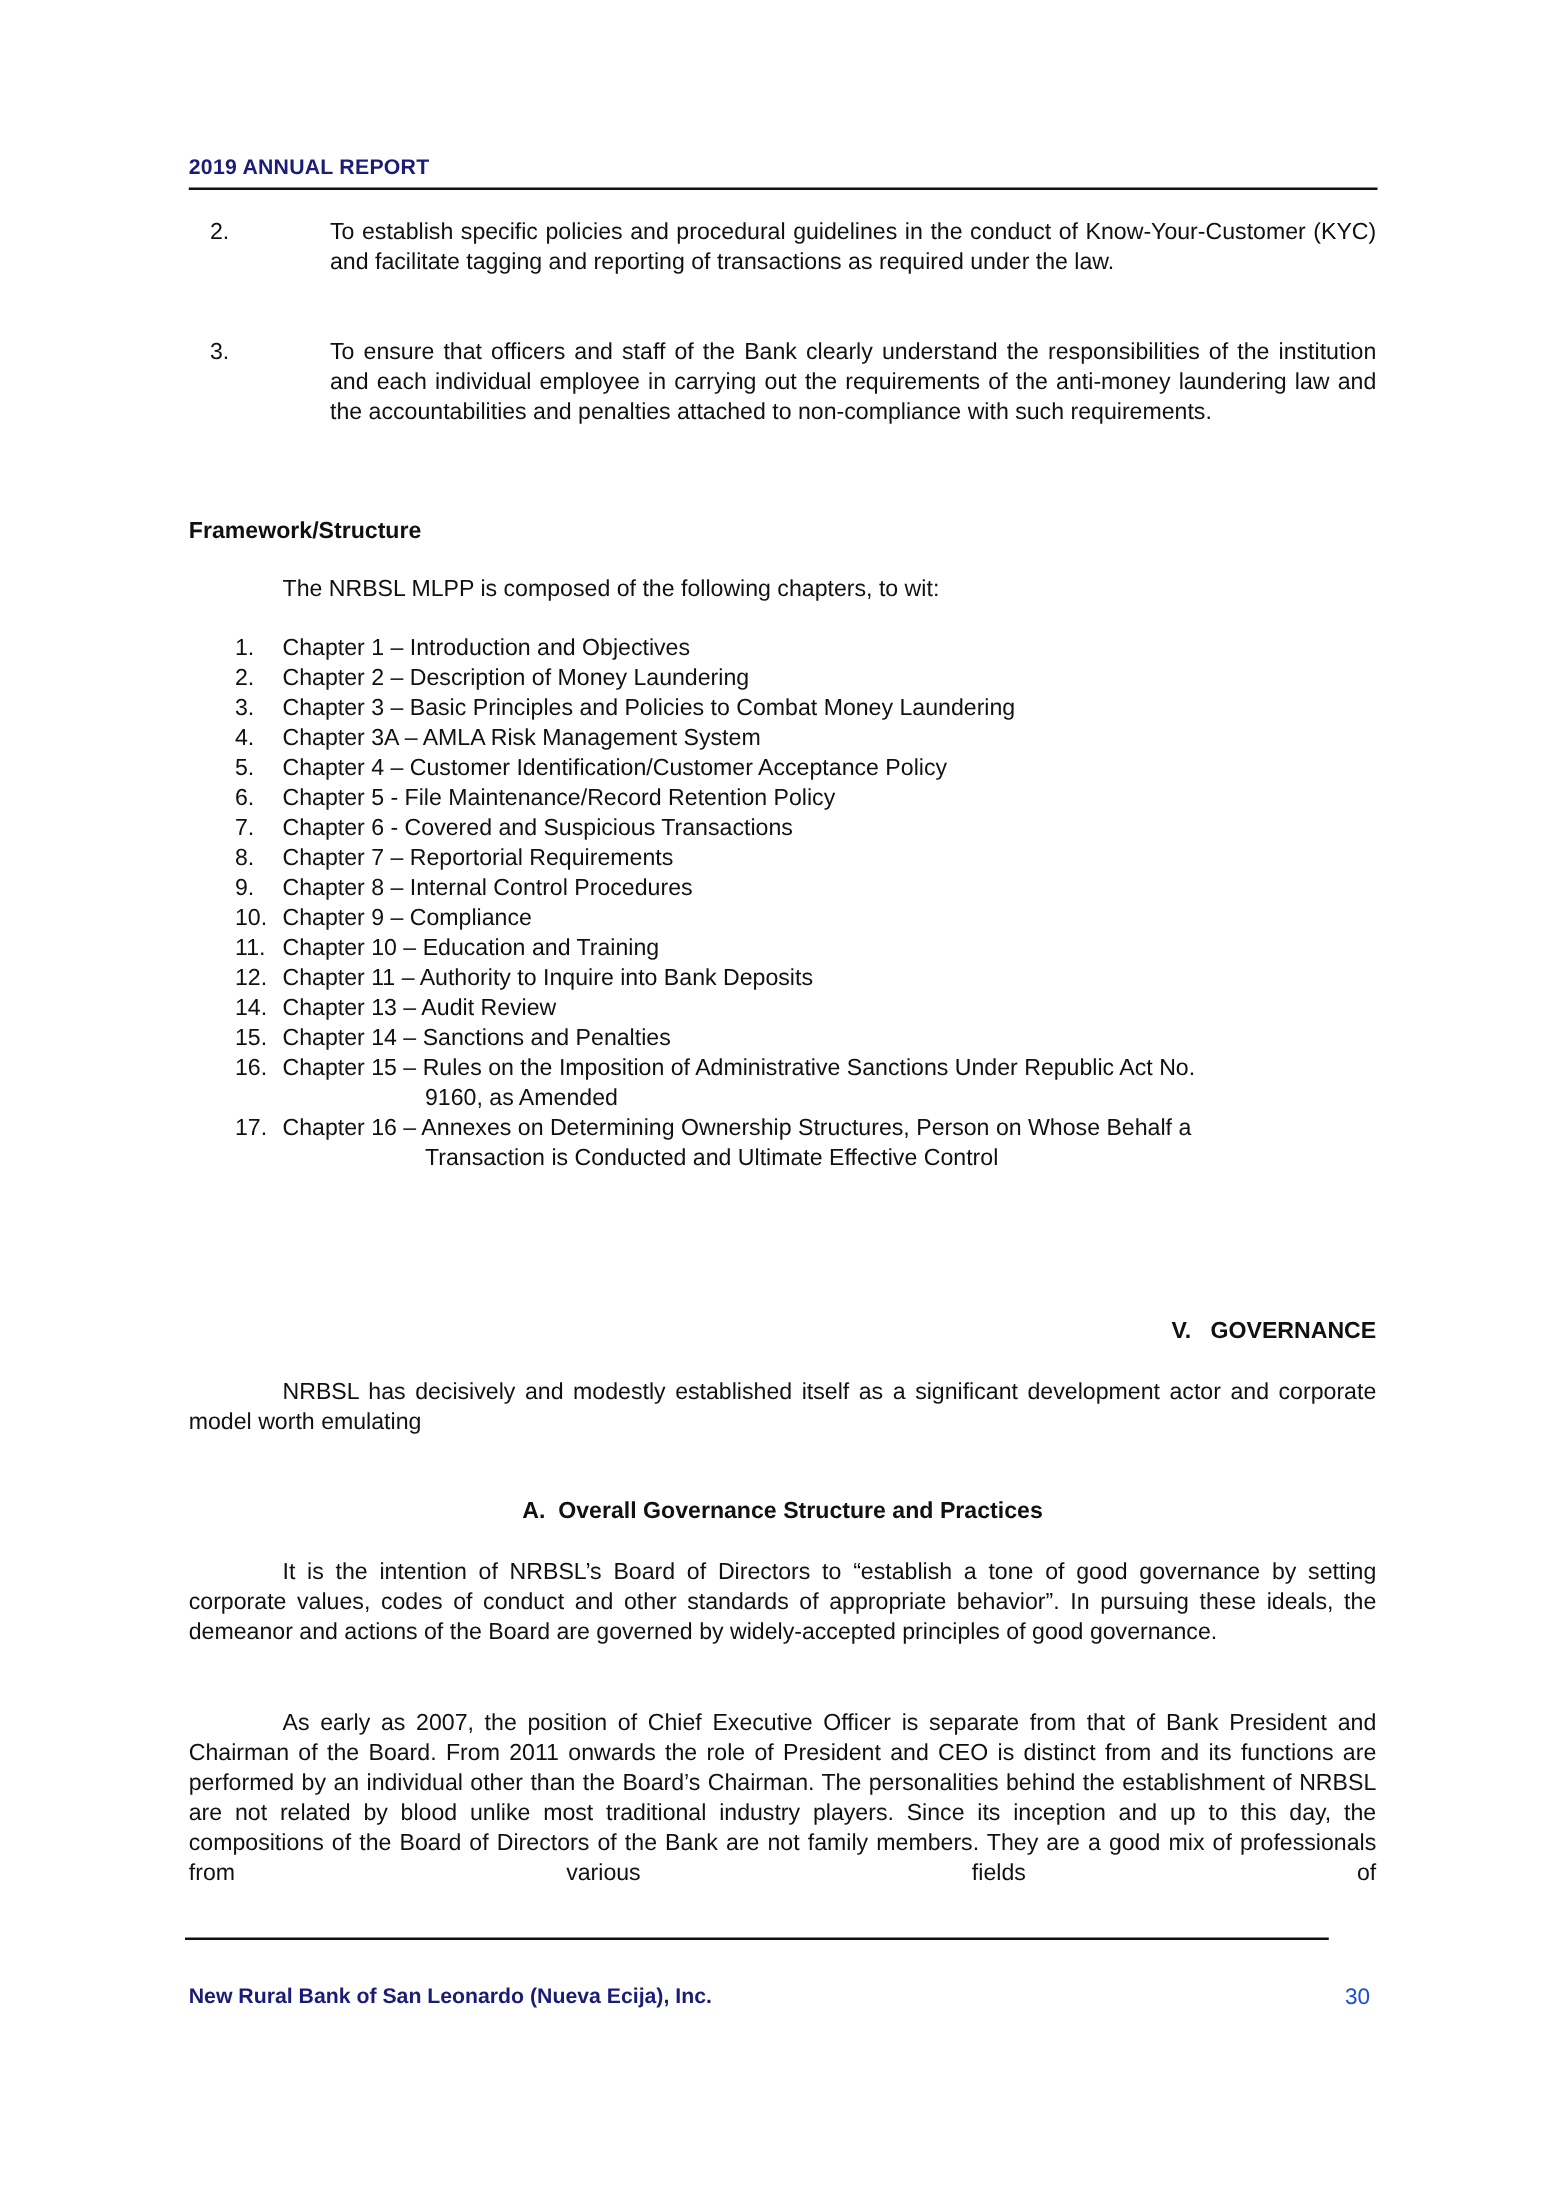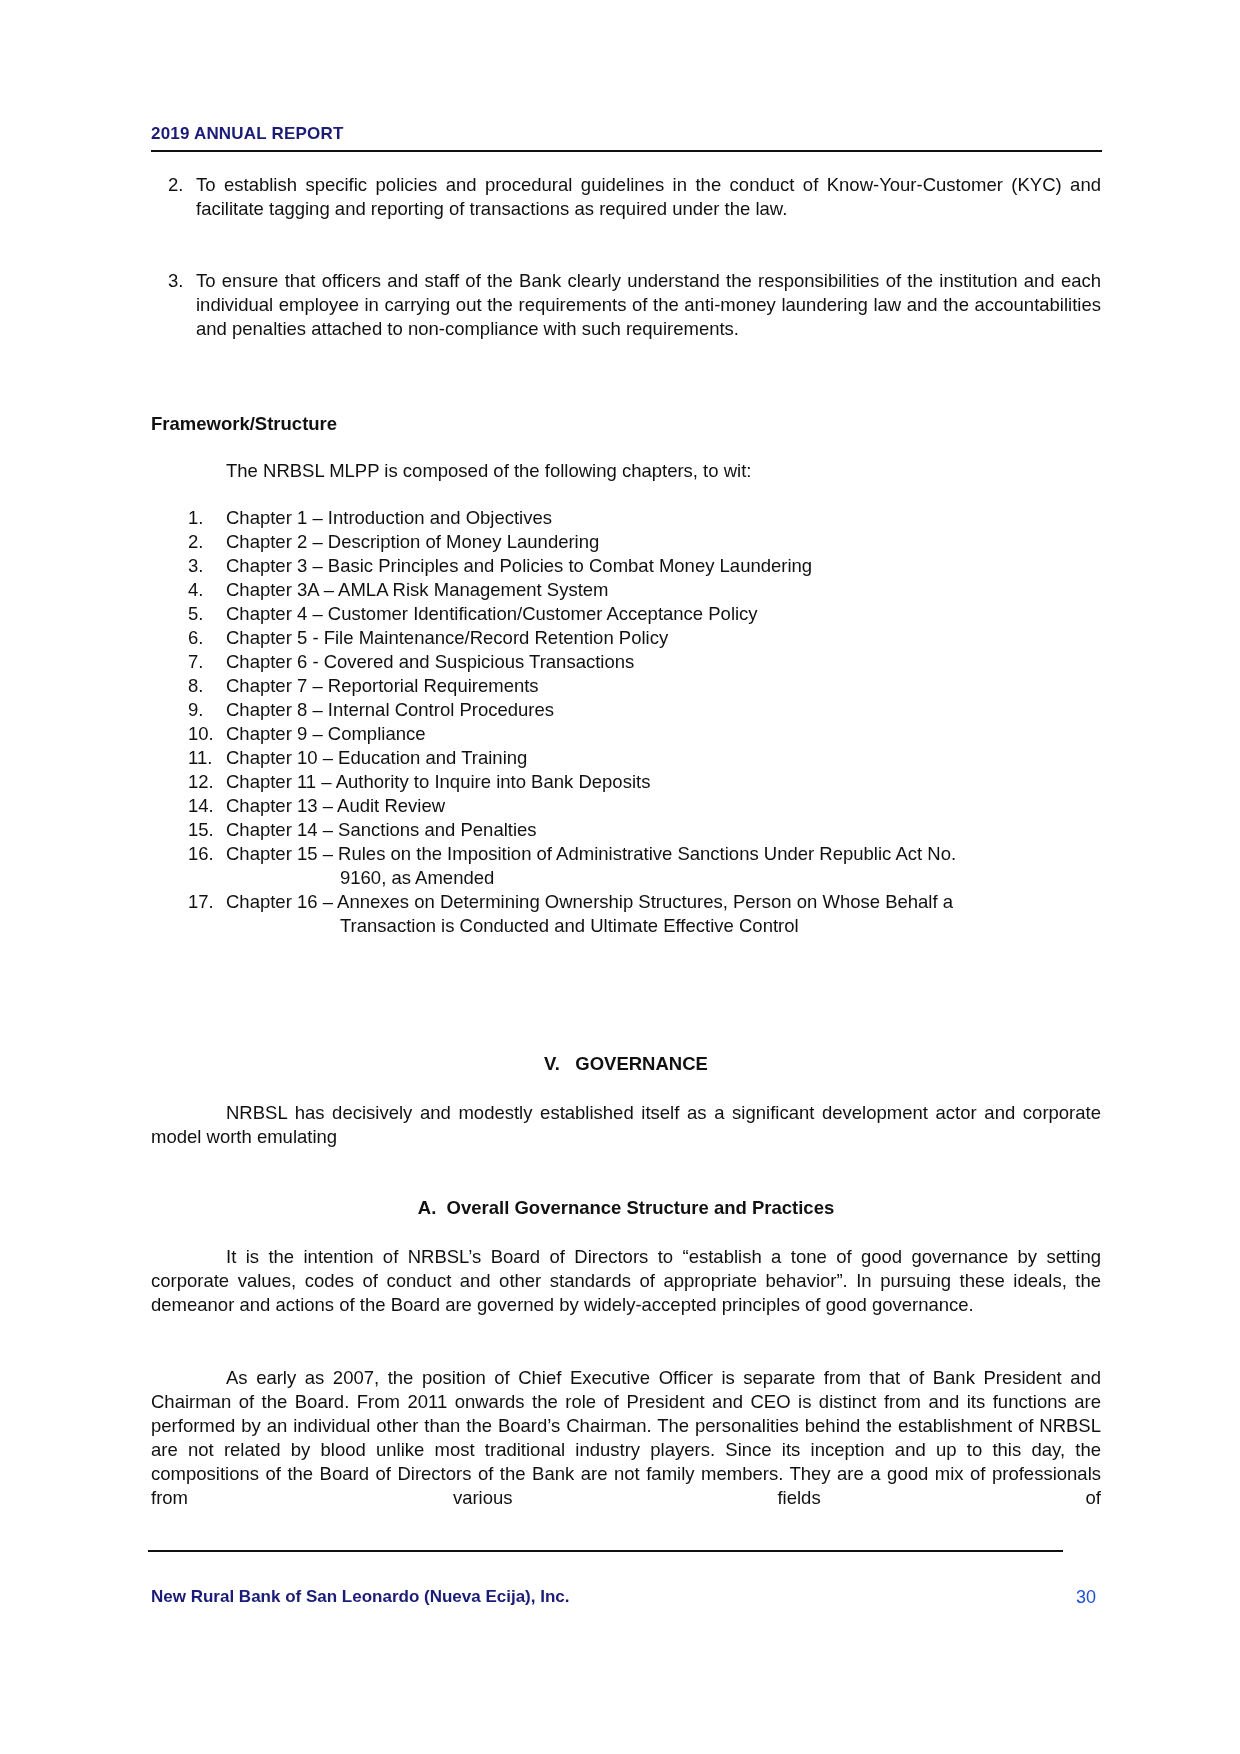--- a/index.html
+++ b/index.html
@@ -8,21 +8,21 @@
   .abs { position:absolute; }
   .hdr-title { left:151px; top:124px; font-size:17px; font-weight:bold; color:#1b1b78; letter-spacing:0.2px; }
   .hdr-rule { left:151px; top:150px; width:951px; height:2px; background:#111; }
   .ftr-rule { left:148px; top:1550px; width:915px; height:2px; background:#111; }
   .ftr-text { left:151px; top:1587px; font-size:17px; font-weight:bold; color:#1b1b78; }
   .ftr-page { left:1076px; top:1587px; font-size:18px; color:#1d4ed8; }
   .txt { font-size:18.5px; line-height:24px; }
   .just { text-align:justify; }
   .numitem { left:151px; width:950px; }
   .numitem .num { position:absolute; left:17px; top:0; }
-  .numitem .body { margin-left:45px; text-align:justify; }
+  .numitem .body { margin-left:113px; text-align:justify; }
   .heading { font-size:18.5px; font-weight:bold; }
   .chapters { left:151px; top:506px; width:950px; }
   .ch-row { position:relative; height:24px; font-size:18.5px; line-height:24px; white-space:nowrap; }
   .ch-row .num { position:absolute; left:37px; }
   .ch-row .lbl { position:absolute; left:75px; }
   .ch-row.cont .lbl { left:189px; }
   .para { left:151px; width:950px; }
   .indent { text-indent:75px; }
   .center { text-align:center; }
 </style>
@@ -110,21 +110,21 @@
     </div>
   <div class="ch-row">
       <span class="num">17.</span>
       <span class="lbl">Chapter 16 – Annexes on Determining Ownership Structures, Person on Whose Behalf a</span>
     </div>
   <div class="ch-row cont">
       <span class="lbl">Transaction is Conducted and Ultimate Effective Control</span>
     </div>
 </div>
 
-<div class="abs heading center" style="left:151px; width:950px; top:1053px; white-space:pre;">V.   GOVERNANCE</div>
+<div class="abs heading center" style="left:151px; width:950px; top:1053px; white-space:pre;text-align:right;">V.   GOVERNANCE</div>
 <div class="abs para txt just indent" style="top:1101px;">NRBSL has decisively and modestly established itself as a significant development actor and corporate model worth emulating</div>
 
 <div class="abs heading center" style="left:151px; width:950px; top:1197px; white-space:pre;">A.  Overall Governance Structure and Practices</div>
 <div class="abs para txt just indent" style="top:1245px;">It is the intention of NRBSL’s Board of Directors to “establish a tone of good governance by setting corporate values, codes of conduct and other standards of appropriate behavior”. In pursuing these ideals, the demeanor and actions of the Board are governed by widely-accepted principles of good governance.</div>
 <div class="abs para txt just indent" style="top:1366px; text-align-last:justify;">As early as 2007, the position of Chief Executive Officer is separate from that of Bank President and Chairman of the Board. From 2011 onwards the role of President and CEO is distinct from and its functions are performed by an individual other than the Board’s Chairman. The personalities behind the establishment of NRBSL are not related by blood unlike most traditional industry players. Since its inception and up to this day, the compositions of the Board of Directors of the Bank are not family members. They are a good mix of professionals from various fields of</div>
 
 <div class="abs ftr-rule"></div>
 <div class="abs ftr-text">New Rural Bank of San Leonardo (Nueva Ecija), Inc.</div>
 <div class="abs ftr-page">30</div>
 

